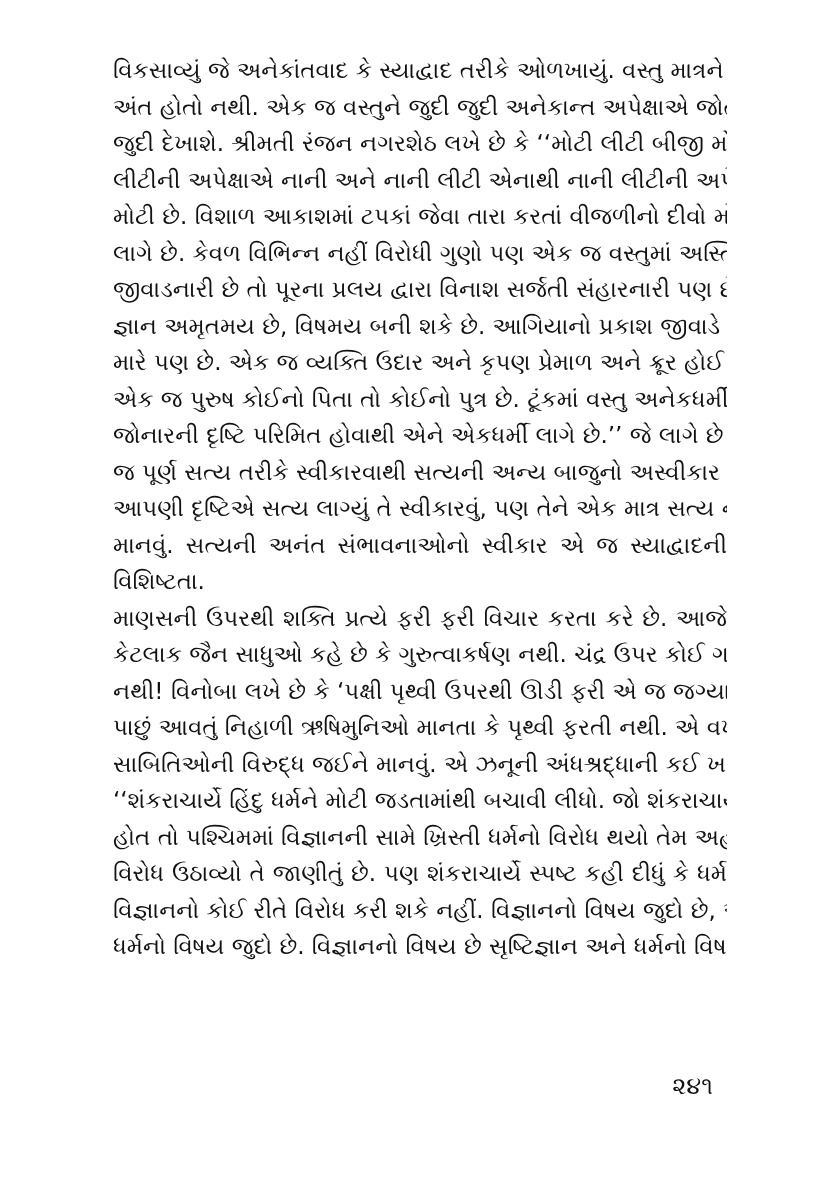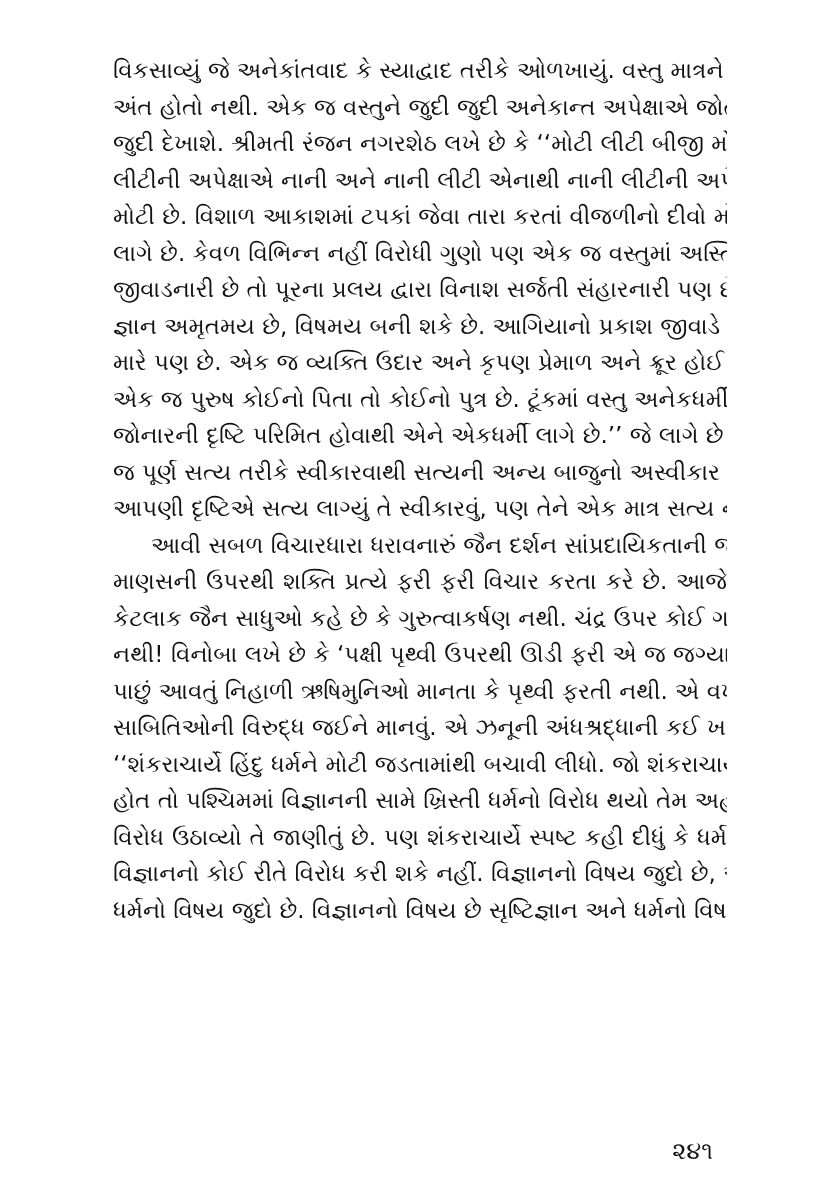--- a/index.html
+++ b/index.html
@@ -38,21 +38,21 @@
   .line.para-end {
     text-align: left;
     text-align-last: left;
   }
   .line.indent {
     text-indent: 38px;
   }
   .page-number {
     position: absolute;
     left: 113px;
-    top: 1133px;
+    top: 1068px;
     width: 600px;
     text-align: right;
     font-size: 24px;
     line-height: 36px;
   }
 </style>
 </head>
 <body>
 
 <div class="page">
@@ -63,21 +63,22 @@
     <div class="line">લીટીની અપેક્ષાએ નાની અને નાની લીટી એનાથી નાની લીટીની અપેક્ષાએ</div>
     <div class="line">મોટી છે. વિશાળ આકાશમાં ટપકાં જેવા તારા કરતાં વીજળીનો દીવો મોટો</div>
     <div class="line">લાગે છે. કેવળ વિભિન્ન નહીં વિરોધી ગુણો પણ એક જ વસ્તુમાં અસ્તિત્વ</div>
     <div class="line">જીવાડનારી છે તો પૂરના પ્રલય દ્વારા વિનાશ સર્જતી સંહારનારી પણ છે.</div>
     <div class="line">જ્ઞાન અમૃતમય છે, વિષમય બની શકે છે. આગિયાનો પ્રકાશ જીવાડે છે,</div>
     <div class="line">મારે પણ છે. એક જ વ્યક્તિ ઉદાર અને કૃપણ પ્રેમાળ અને ક્રૂર હોઈ શકે.</div>
     <div class="line">એક જ પુરુષ કોઈનો પિતા તો કોઈનો પુત્ર છે. ટૂંકમાં વસ્તુ અનેકધર્મી છે.</div>
     <div class="line">જોનારની દૃષ્ટિ પરિમિત હોવાથી એને એકધર્મી લાગે છે.’’ જે લાગે છે તેને</div>
     <div class="line">જ પૂર્ણ સત્ય તરીકે સ્વીકારવાથી સત્યની અન્ય બાજુનો અસ્વીકાર થાય છે.</div>
     <div class="line">આપણી દૃષ્ટિએ સત્ય લાગ્યું તે સ્વીકારવું, પણ તેને એક માત્ર સત્ય ન</div>
-    <div class="line indent">આવી સબળ વિચારધારા ધરાવનારું જૈન દર્શન સાંપ્રદાયિકતાની જે</div>
+    <div class="line">માનવું. સત્યની અનંત સંભાવનાઓનો સ્વીકાર એ જ સ્યાદ્વાદની</div>
+    <div class="line para-end">વિશિષ્ટતા.</div>
     <div class="line">માણસની ઉપરથી શક્તિ પ્રત્યે ફરી ફરી વિચાર કરતા કરે છે. આજે</div>
     <div class="line">કેટલાક જૈન સાધુઓ કહે છે કે ગુરુત્વાકર્ષણ નથી. ચંદ્ર ઉપર કોઈ ગયું નથી.</div>
     <div class="line">નથી! વિનોબા લખે છે કે ‘પક્ષી પૃથ્વી ઉપરથી ઊડી ફરી એ જ જગ્યાએ</div>
     <div class="line">પાછું આવતું નિહાળી ઋષિમુનિઓ માનતા કે પૃથ્વી ફરતી નથી. એ વખતે</div>
     <div class="line">સાબિતિઓની વિરુદ્ધ જઈને માનવું. એ ઝનૂની અંધશ્રદ્ધાની કઈ ખાઈમાં</div>
     <div class="line">‘‘શંકરાચાર્યે હિંદુ ધર્મને મોટી જડતામાંથી બચાવી લીધો. જો શંકરાચાર્ય ન</div>
     <div class="line">હોત તો પશ્ચિમમાં વિજ્ઞાનની સામે ખ્રિસ્તી ધર્મનો વિરોધ થયો તેમ અહીં</div>
     <div class="line">વિરોધ ઉઠાવ્યો તે જાણીતું છે. પણ શંકરાચાર્યે સ્પષ્ટ કહી દીધું કે ધર્મ</div>
     <div class="line">વિજ્ઞાનનો કોઈ રીતે વિરોધ કરી શકે નહીં. વિજ્ઞાનનો વિષય જુદો છે, અને</div>
     <div class="line">ધર્મનો વિષય જુદો છે. વિજ્ઞાનનો વિષય છે સૃષ્ટિજ્ઞાન અને ધર્મનો વિષય</div>

